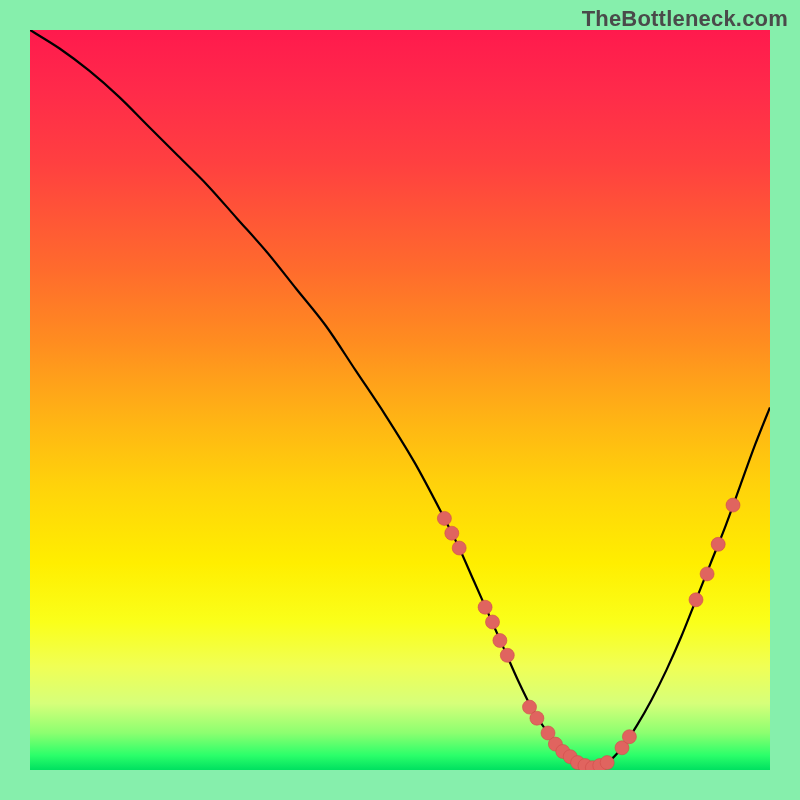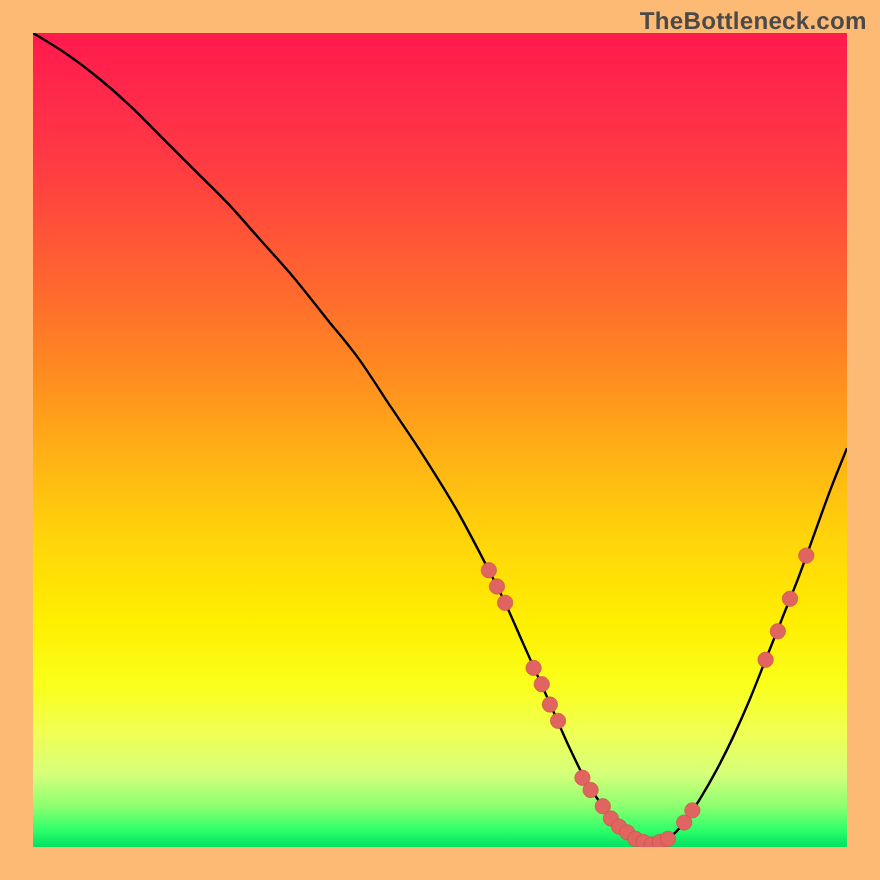--- a/index.html
+++ b/index.html
@@ -10,21 +10,21 @@
     background: #000;
     overflow: hidden;
     font-family: Arial, Helvetica, sans-serif;
   }
   .frame {
     position: absolute;
     top: 0;
     left: 0;
     width: 800px;
     height: 800px;
-    background: #fdba74;
+    background: #86efac;
   }
   .plot-area {
     position: absolute;
     left: 30px;
     top: 30px;
     width: 740px;
     height: 740px;
     overflow: hidden;
   }
   .gradient {

